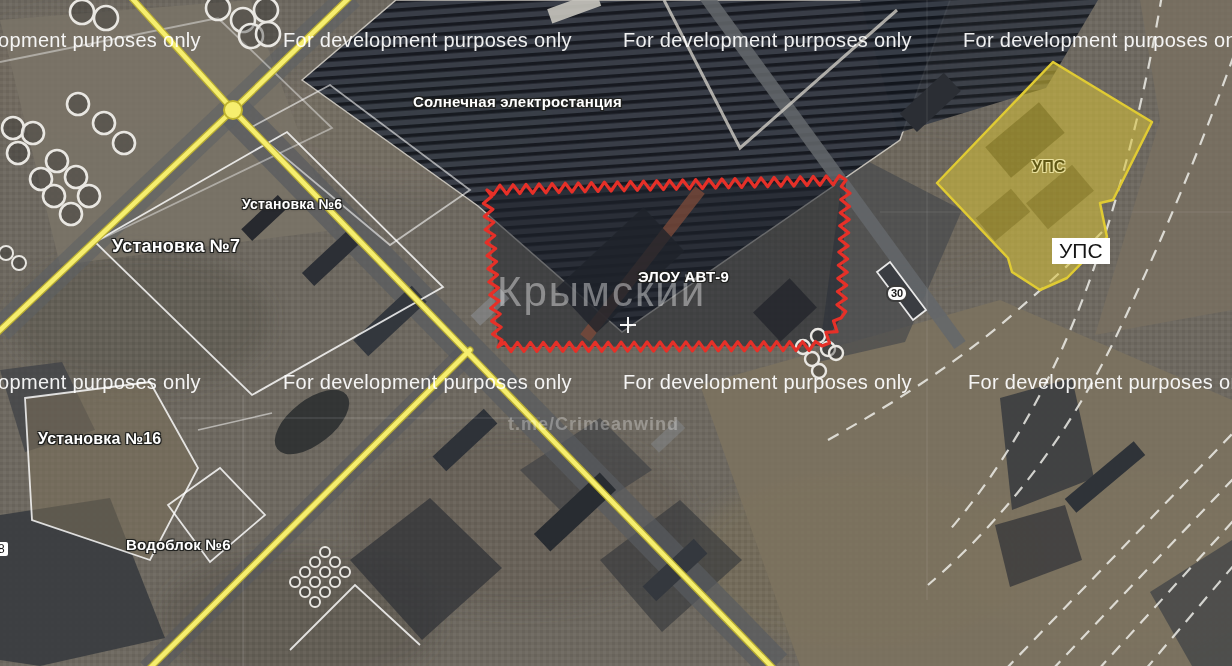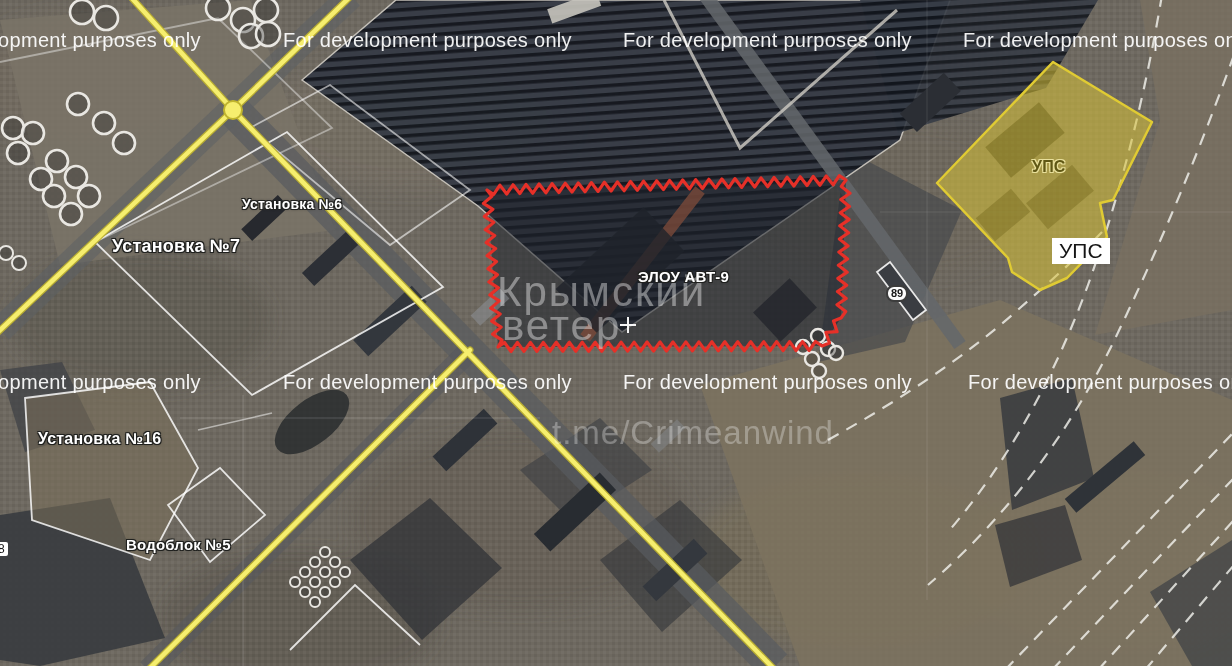--- a/index.html
+++ b/index.html
@@ -6,22 +6,22 @@
   .stage{position:relative;width:1232px;height:666px;overflow:hidden;
          font-family:"Liberation Sans",sans-serif;background:#6e6960;}
   .stage svg{position:absolute;left:0;top:0;}
   .lab{position:absolute;color:#fff;font-weight:700;white-space:nowrap;
        text-shadow:-1px -1px 0 #20211f,1px -1px 0 #20211f,-1px 1px 0 #20211f,
                    1px 1px 0 #20211f,0 0 3px #20211f;letter-spacing:.2px;}
   .wm{position:absolute;color:rgba(255,255,255,.93);font-size:20px;font-weight:400;
       white-space:nowrap;letter-spacing:.3px;}
   .brand{position:absolute;color:rgba(255,255,255,.40);font-weight:400;
          letter-spacing:2px;white-space:nowrap;}
-  .tme{position:absolute;color:rgba(255,255,255,.30);font-size:33px;font-weight:400;
-       letter-spacing:1px;white-space:nowrap;margin-left:44px;}
+  .tme{position:absolute;color:rgba(255,255,255,.30);font-size:18px;font-weight:700;
+       letter-spacing:1px;white-space:nowrap;}
   .badge{position:absolute;background:#ffffff;color:#151515;font-weight:400;
          white-space:nowrap;}
   .shield{position:absolute;background:#fdfdfd;color:#1c1c1c;border:2px solid #3c3c3c;
           border-radius:8px;font-size:11px;font-weight:700;padding:0 3px;line-height:13px;}
   .olive{color:#5f5714;text-shadow:-1px -1px 0 #e9e09c,1px -1px 0 #e9e09c,
          -1px 1px 0 #e9e09c,1px 1px 0 #e9e09c;}
 </style>
 </head>
 <body>
 
@@ -189,35 +189,35 @@
     <rect x="990" y="120" width="70" height="40" fill="rgba(92,84,10,.35)" transform="rotate(-40 1025 140)"></rect>
     <rect x="1030" y="180" width="60" height="34" fill="rgba(92,84,10,.3)" transform="rotate(-40 1060 197)"></rect>
     <rect x="980" y="200" width="46" height="30" fill="rgba(92,84,10,.3)" transform="rotate(-40 1003 215)"></rect>
   </g>
 
   <path id="red-zigzag" fill="none" stroke="#e63028" stroke-width="3.2" stroke-linejoin="round" d="M487,190L493.7,194.3L499.9,185.1L506.7,194.0L513.0,184.8L519.8,193.6L526.0,184.4L532.8,193.2L539.1,184.0L545.9,192.9L552.1,183.7L558.9,192.5L565.2,183.3L572.0,192.1L578.3,183.0L585.0,191.8L591.3,182.6L598.1,191.4L604.4,182.2L611.1,191.0L617.4,181.9L624.2,190.7L630.5,181.5L637.3,190.3L643.5,181.1L650.3,190.0L656.6,180.8L663.4,189.6L669.6,180.4L676.4,189.2L682.7,180.0L689.5,188.9L695.7,179.7L702.5,188.5L708.8,179.3L715.6,188.1L721.9,179.0L728.6,187.8L734.9,178.6L741.7,187.4L748.0,178.2L754.7,187.0L761.0,177.9L767.8,186.7L774.1,177.5L780.9,186.3L787.1,177.1L793.9,186.0L800.2,176.8L807.0,185.6L813.2,176.4L820.0,185.2L826.3,176.0L833.1,184.9L839.3,175.7L846.0,180.0L841.3,186.4L850.0,193.3L840.8,199.6L849.5,206.4L840.3,212.7L849.1,219.6L839.8,225.8L848.6,232.7L839.4,239.0L848.1,245.9L838.9,252.1L847.6,259.0L838.4,265.3L847.2,272.2L837.9,278.4L846.7,285.3L837.5,291.6L846.2,298.4L837.0,304.7L845.7,311.6L841.0,318.0L833.5,321.1L837.1,331.7L825.9,332.3L829.5,342.9L822.0,346.0L815.5,341.5L809.1,350.5L802.5,341.6L796.1,350.6L789.6,341.6L783.1,350.6L776.6,341.6L770.2,350.7L763.7,341.7L757.2,350.7L750.7,341.7L744.3,350.7L737.7,341.8L731.3,350.8L724.8,341.8L718.3,350.8L711.8,341.8L705.4,350.9L698.9,341.9L692.4,350.9L685.9,341.9L679.5,350.9L672.9,342.0L666.5,351.0L660.0,342.0L653.5,351.0L647.0,342.0L640.6,351.1L634.1,342.1L627.6,351.1L621.1,342.1L614.7,351.1L608.1,342.2L601.7,351.2L595.2,342.2L588.7,351.2L582.2,342.2L575.8,351.3L569.3,342.3L562.8,351.3L556.3,342.3L549.9,351.3L543.3,342.4L536.9,351.4L530.4,342.4L523.9,351.4L517.4,342.4L511.0,351.5L504.5,342.5L498.0,347.0L502.0,340.1L492.6,334.2L501.1,327.1L491.7,321.1L500.2,314.0L490.8,308.1L499.3,300.9L489.8,295.0L498.4,287.8L488.9,281.9L497.4,274.7L488.0,268.8L496.5,261.6L487.1,255.7L495.6,248.6L486.2,242.6L494.7,235.5L485.3,229.6L493.8,222.4L484.3,216.5L492.9,209.3L483.4,203.4L491.9,196.2L487.0,190.0Z"></path>
 
   <path d="M620,325 H636 M628,317 V333" stroke="#ffffff" stroke-width="2" opacity=".95"></path>
 </svg>
 
+  <div class="lab" style="left:413px;top:93px;font-size:15px">Солнечная электростанция</div>
   <div class="lab" style="left:242px;top:196px;font-size:14px">Установка №6</div>
   <div class="lab" style="left:112px;top:236px;font-size:18px">Установка №7</div>
   <div class="lab" style="left:38px;top:430px;font-size:16px">Установка №16</div>
-  <div class="lab" style="left:126px;top:536px;font-size:15px">Водоблок №5</div>
+  <div class="lab" style="left:126px;top:536px;font-size:15px">Водоблок №6</div>
   <div class="lab" style="left:638px;top:268px;font-size:15px">ЭЛОУ АВТ-9</div>
   <div class="lab olive" style="left:1032px;top:158px;font-size:16px">УПС</div>
   <div class="badge" style="left:1052px;top:238px;font-size:21px;padding:1px 7px">УПС</div>
-  <div class="shield" style="left:886px;top:285px">89</div>
+  <div class="shield" style="left:886px;top:285px">30</div>
   <div class="badge" style="left:-5px;top:542px;font-size:12px;padding:0 3px;border-radius:2px">8</div>
 
   <div class="wm" style="left:-88px;top:29px">For development purposes only</div>
   <div class="wm" style="left:283px;top:29px">For development purposes only</div>
   <div class="wm" style="left:623px;top:29px">For development purposes only</div>
   <div class="wm" style="left:963px;top:29px">For development purposes only</div>
   <div class="wm" style="left:-88px;top:371px">For development purposes only</div>
   <div class="wm" style="left:283px;top:371px">For development purposes only</div>
   <div class="wm" style="left:623px;top:371px">For development purposes only</div>
   <div class="wm" style="left:968px;top:371px">For development purposes only</div>
 
   <div class="brand" style="left:497px;top:268px;font-size:42px">Крымский</div>
-  <div class="brand" style="left:502px;top:302px;font-size:42px">ветер</div>
   <div class="tme" style="left:508px;top:414px">t.me/Crimeanwind</div>
 </div>
 
 </body></html>

